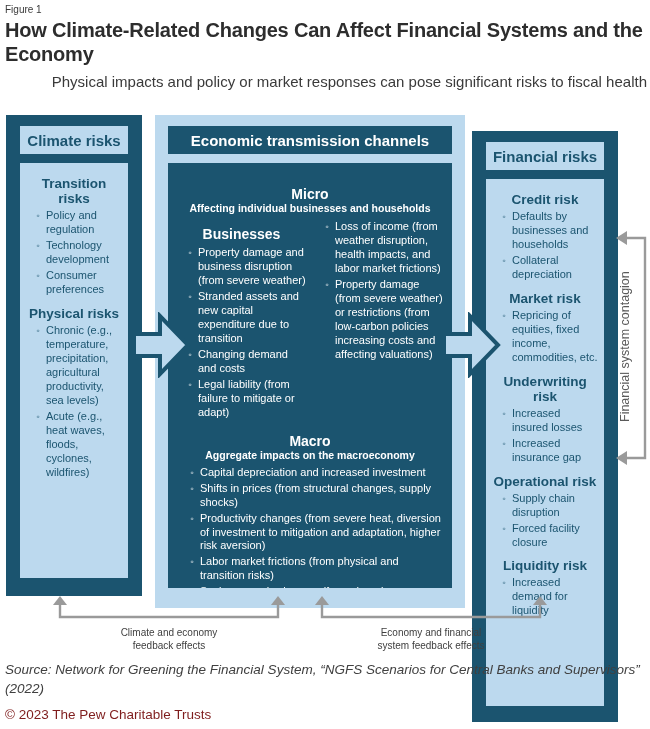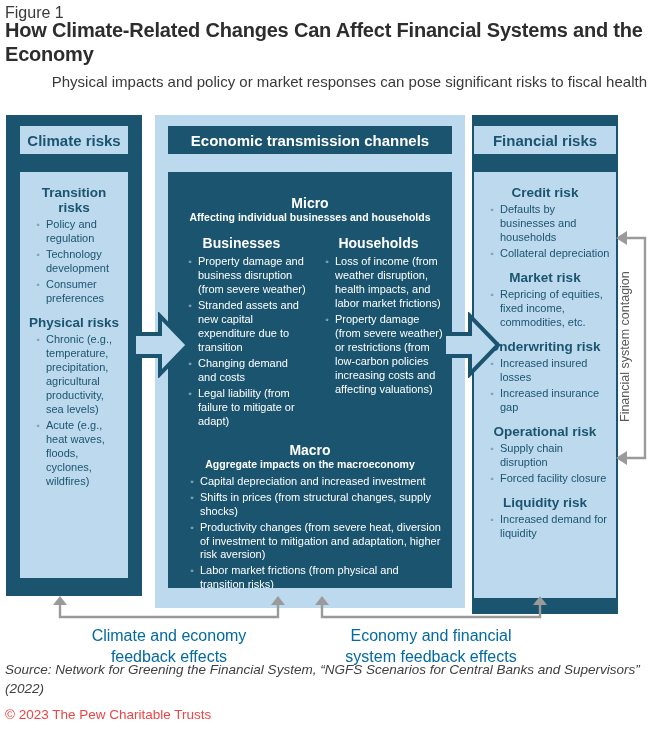--- a/index.html
+++ b/index.html
@@ -6,29 +6,29 @@
     --dark:#1b546f;
     --light:#bcd9ee;
     --gray:#9a9a9a;
     --ink:#2d2d2d;
   }
   *{box-sizing:border-box;margin:0;padding:0;}
   body{width:650px;height:729px;background:#fff;font-family:"Liberation Sans",sans-serif;}
   .page{position:relative;width:650px;height:729px;overflow:hidden;background:#fff;}
 
   
-  .figure-label{position:absolute;left:5px;top:4px;font-size:16px;color:#3a3a3a;}
+  .figure-label{position:absolute;left:5px;top:4px;font-size:10px;color:#3a3a3a;}
   .title{position:absolute;left:5px;top:19px;width:642px;font-size:20px;font-weight:bold;color:var(--ink);line-height:1.18;letter-spacing:-0.2px;}
   .subtitle{position:absolute;left:5px;top:73px;width:642px;font-size:15px;color:#3a3a3a;text-align:right;}
 
   
-  .panel{position:absolute;top:115px;display:flex;flex-direction:column;gap:18px;}
+  .panel{position:absolute;top:115px;display:flex;flex-direction:column;gap:9px;}
   .panel-climate{left:6px;width:136px;height:481px;background:var(--dark);padding:11px 14px 18px;}
   .panel-mid{left:155px;width:310px;height:493px;background:var(--light);padding:11px 13px 20px;}
-  .panel-financial{left:472px;width:146px;height:499px;background:var(--dark);padding:11px 2px 16px;}
+  .panel-financial{left:472px;width:146px;height:591px;background:var(--dark);padding:11px 14px 16px;margin-top:16px;}
 
   .panel-header{height:28px;display:flex;align-items:center;justify-content:center;font-weight:bold;font-size:15px;flex:0 0 auto;}
   .panel-header.lt{background:var(--light);color:var(--dark);}
   .panel-header.dk{background:var(--dark);color:#fff;}
 
   .panel-body{flex:1;overflow:hidden;}
   .panel-body.lt{background:var(--light);color:var(--dark);padding:4px 5px;}
   .panel-body.dk{background:var(--dark);color:#fff;padding:21px 9px;}
 
   .sec-h{font-size:13.5px;font-weight:bold;text-align:center;margin:9px 0 3px;}
@@ -49,27 +49,27 @@
   .flow-arrow.a1{left:132px;}
   .flow-arrow.a2{left:442px;}
 
   
   .contagion-svg{position:absolute;left:612px;top:226px;}
   .contagion-label{position:absolute;left:615px;top:244px;width:20px;height:206px;display:flex;align-items:center;justify-content:center;
     writing-mode:vertical-rl;transform:rotate(180deg);font-size:12.5px;color:#5a5a5a;white-space:nowrap;}
 
   
   .feedback-svg{position:absolute;left:0;top:595px;}
-  .fb-label{position:absolute;top:626px;width:210px;text-align:center;font-size:16px;color:#0369a1;line-height:1.3;}
+  .fb-label{position:absolute;top:626px;width:210px;text-align:center;font-size:10px;color:#404040;line-height:1.3;}
   .fb-left{left:64px;}
   .fb-right{left:326px;}
 
   
   .source{position:absolute;left:5px;top:661px;width:642px;font-size:13.5px;color:#404040;line-height:1.4;font-style:italic;}
-  .copyright{position:absolute;left:5px;top:707px;font-size:13.5px;color:#ef4444;}
+  .copyright{position:absolute;left:5px;top:707px;font-size:13.5px;color:#7f1d1d;}
 </style>
 </head>
 <body>
 
 <div class="page">
 
   <div class="figure-label">Figure 1</div>
   <h1 class="title">How Climate-Related Changes Can Affect Financial Systems and the Economy</h1>
   <div class="subtitle">Physical impacts and policy or market responses can pose significant risks to fiscal health</div>
 
@@ -122,21 +122,20 @@
                 <span class="dot">◦</span>
                 <span>Changing demand and costs</span>
               </div>
               <div class="bullet">
                 <span class="dot">◦</span>
                 <span>Legal liability (from failure to mitigate or adapt)</span>
               </div>
             </div>
         </div>
         <div class="col">
-          <div class="col-h">Households</div>
           <div id="households-list">
               <div class="bullet">
                 <span class="dot">◦</span>
                 <span>Loss of income (from weather disruption, health impacts, and labor market frictions)</span>
               </div>
               <div class="bullet">
                 <span class="dot">◦</span>
                 <span>Property damage (from severe weather) or restrictions (from low-carbon policies increasing costs and affecting valuations)</span>
               </div>
             </div>

